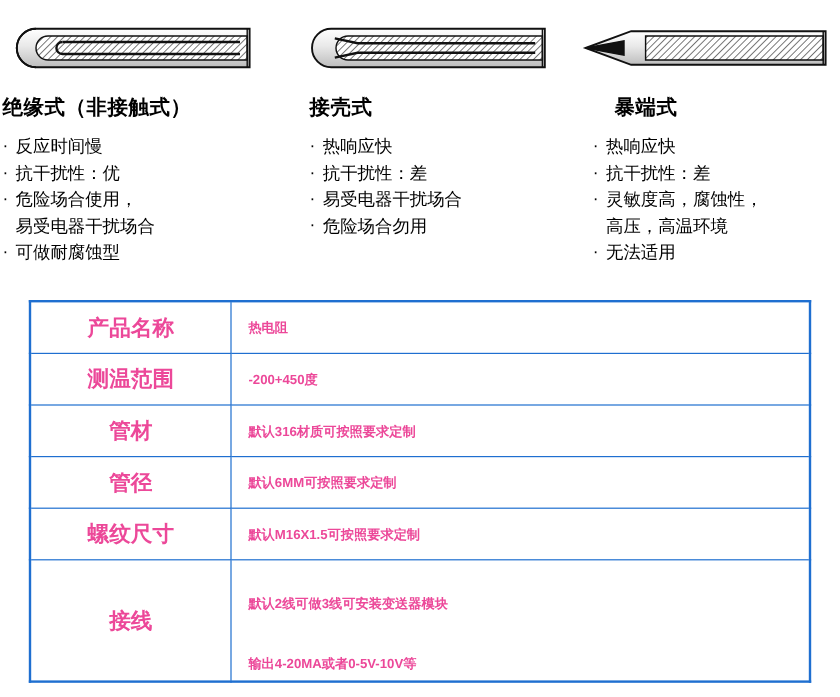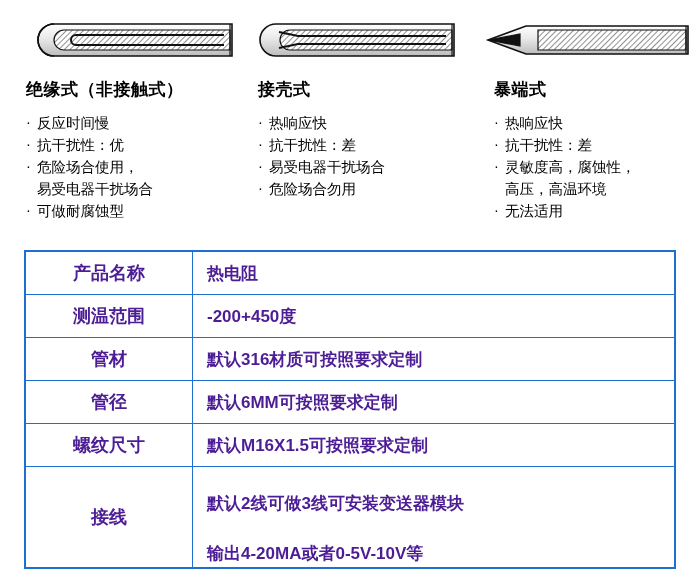--- a/index.html
+++ b/index.html
@@ -21,39 +21,39 @@
   }
 
   
   .columns {
     display: flex;
     padding: 10px 0 0 0;
   }
   .col {
     box-sizing: border-box;
   }
-  .col-1 { width: 240px; padding-left: 24px; }
+  .col-1 { width: 240px; }
   .col-2 { width: 230px; padding-left: 6px; }
   .col-3 { width: 230px; padding-left: 10px; }
 
   .probe {
     height: 62px;
     position: relative;
   }
   .probe svg { display: block; }
 
   .col-title {
     font-size: 17px;
     font-weight: bold;
     margin: 6px 0 12px 0;
     letter-spacing: 0.5px;
   }
   .col-1 .col-title { margin-left: 2px; }
   .col-2 .col-title { margin-left: 12px; }
-  .col-3 .col-title { margin-left: 14px; }
+  .col-3 .col-title { margin-left: 32px; }
 
   .bullets {
     list-style: none;
     margin: 0;
     padding: 0;
     font-size: 14.5px;
     line-height: 21px;
   }
   .bullets li {
     position: relative;
@@ -77,34 +77,34 @@
     position: absolute;
     left: 24px;
     top: 250px;
     width: 652px;
     border-collapse: collapse;
     border: 2px solid #1f6fd0;
     table-layout: fixed;
   }
   .spec-table td {
     border: 1.5px solid #1f6fd0;
-    color: #4c1d95;
+    color: #ec4899;
     font-weight: bold;
     padding: 0;
     height: 42px;
     vertical-align: middle;
   }
   .spec-table td.label {
     width: 166px;
     text-align: center;
     font-size: 18px;
   }
   .spec-table td.value {
     text-align: left;
-    font-size: 17px;
+    font-size: 11px;
     padding-left: 14px;
   }
   .spec-table tr.tall td { height: 74px; }
   .spec-table tr.tall td.value { line-height: 26px; }
   .value-line { display: block; margin-top: 24px; }
 </style>
 </head>
 <body>
 
 <div class="page">

